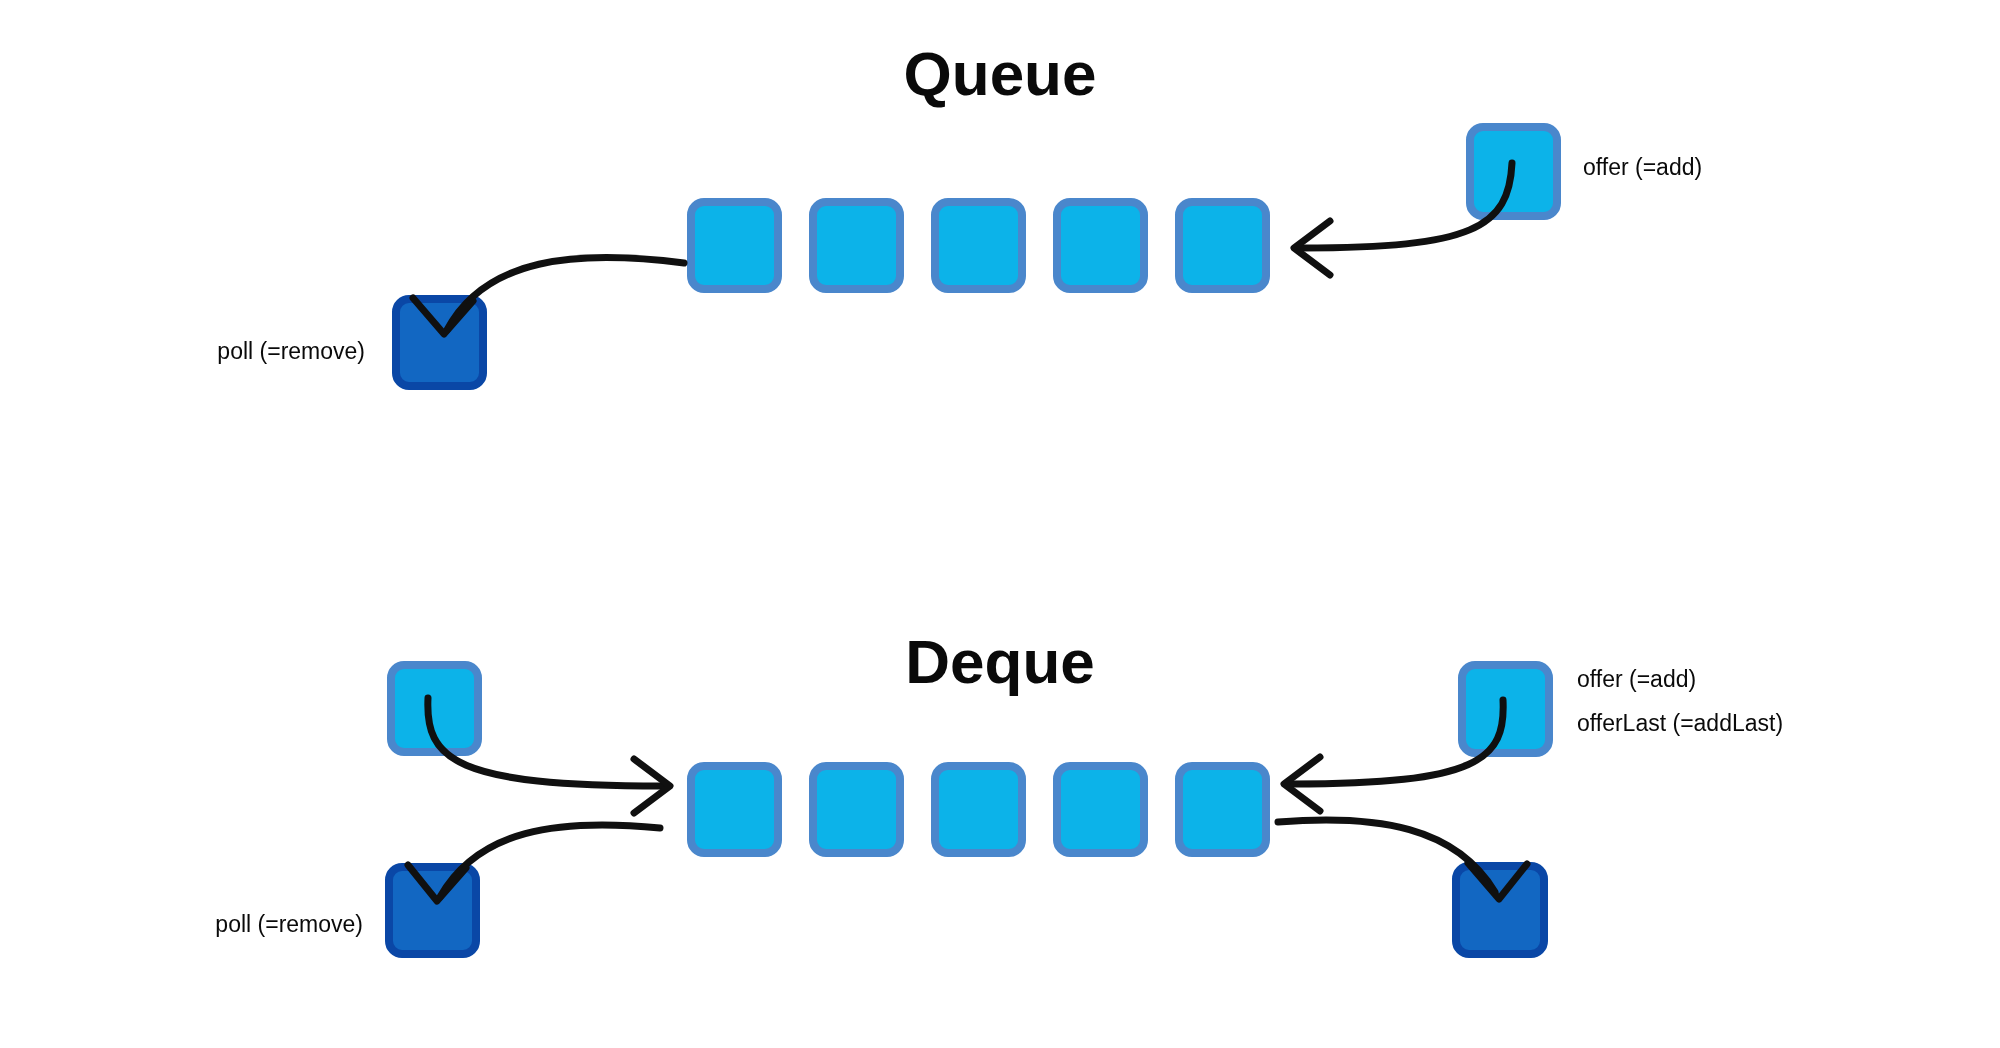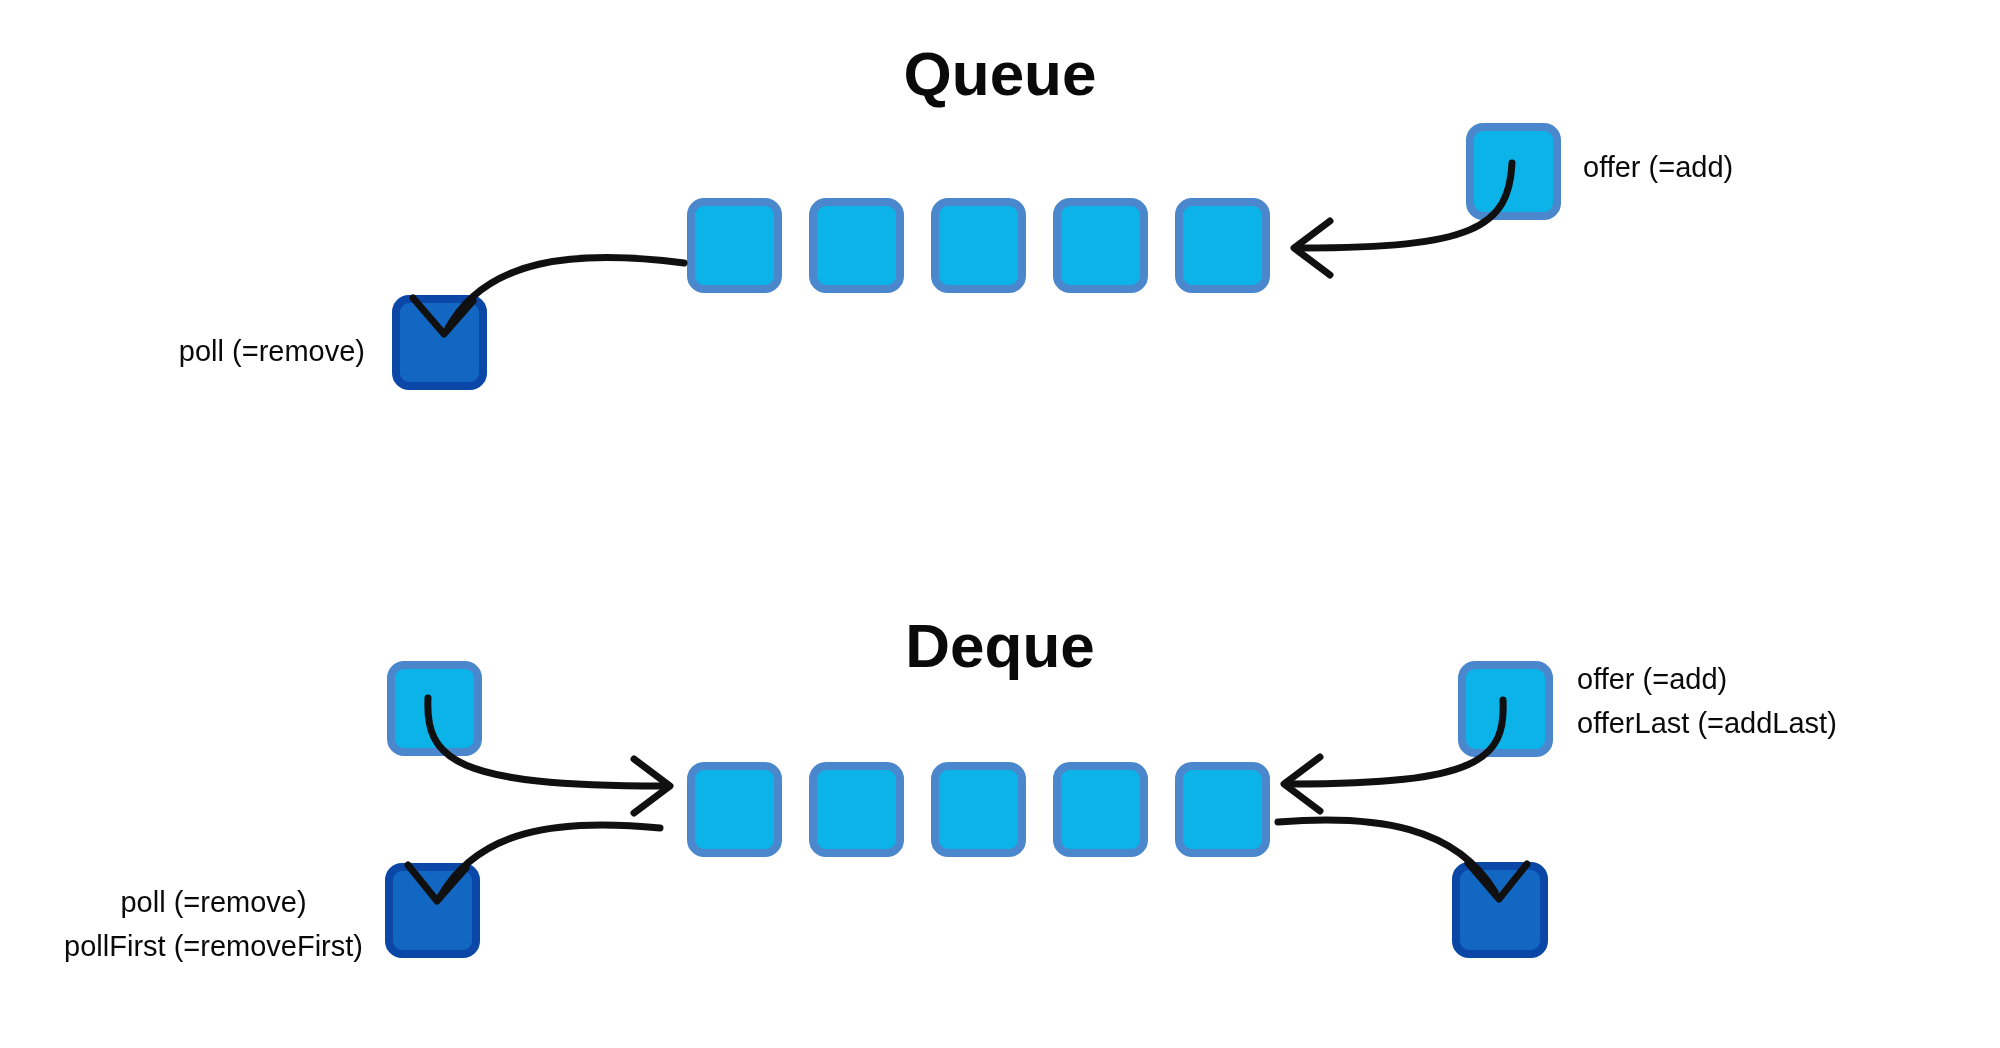--- a/index.html
+++ b/index.html
@@ -8,21 +8,21 @@
     background:var(--background,#fff);
     font-family:Liberation Sans, sans-serif;
     overflow:hidden;
   }
   .title{
     position:absolute;left:28px;width:1944px;margin:0;
     text-align:center;font-size:62px;font-weight:700;
     color:var(--text,#0a0a0a);
   }
   .queue-title{top:38px;}
-  .deque-title{top:610px;}
+  .deque-title{top:626px;}
 
   .cell-row{position:absolute;display:flex;gap:27px;}
   .queue-row{left:687px;top:198px;}
   .deque-row{left:687px;top:762px;}
 
   .cell,.box{
     width:95px;height:95px;border-radius:17px;box-sizing:border-box;
   }
   .cell{
     background:var(--cell-fill,#0cb3e9);
@@ -33,21 +33,21 @@
   .box.dark{background:var(--dark-fill,#1267c2);border:8px solid var(--dark-border,#0a47a6);}
 
   .offer-q{left:1466px;top:123px;height:97px;}
   .poll-q{left:392px;top:295px;}
   .offer-first{left:387px;top:661px;}
   .offer-last{left:1458px;top:661px;height:96px;}
   .poll-dl{left:385px;top:863px;}
   .poll-dr{left:1452px;top:862px;width:96px;height:96px;}
 
   .label{
-    position:absolute;font-size:29px;line-height:44px;
+    position:absolute;font-size:23px;line-height:44px;
     color:var(--text,#0a0a0a);white-space:nowrap;
     transform:translateY(-50%);
   }
   .label-right{text-align:center;}
   .offer-q-label{left:1583px;top:167px;}
   .poll-q-label{right:1635px;top:351px;}
   .offer-first-label{right:1632px;top:713px;}
   .offer-last-block{left:1577px;top:701px;}
   .poll-dl-block{right:1637px;top:924px;}
   .poll-dr-label{left:1572px;top:917px;}
@@ -95,21 +95,20 @@
   <div class="box dark poll-dr"></div>
 
 
   <div class="label offer-last-block">
     <div>offer (=add)</div>
     <div>offerLast (=addLast)</div>
   </div>
 
   <div class="label label-right poll-dl-block">
     <div>poll (=remove)</div>
-    <div>pollFirst (=removeFirst)</div>
   </div>
 
 
   <svg class="arrows" width="2000" height="1048" viewBox="0 0 2000 1048" aria-hidden="true">
 
     <g>
       <path d="M 1512 163 C 1509 228 1472 248 1302 248"></path>
       <path d="M 1330 221 L 1294 248 L 1330 275"></path>
     </g>
 

